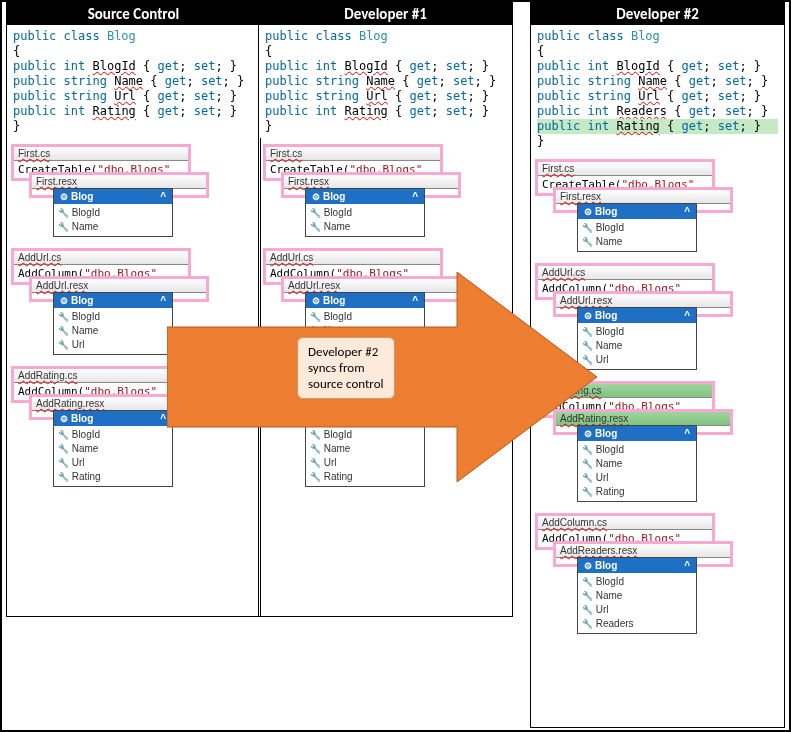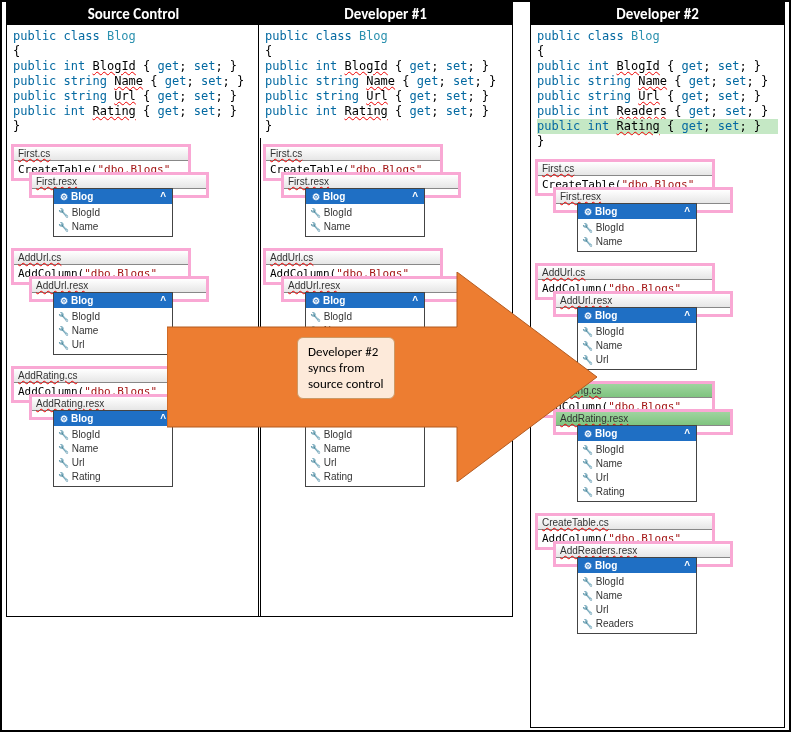--- a/index.html
+++ b/index.html
@@ -258,21 +258,21 @@
       <div class="panel-body">
               <div class="panel-row">BlogId</div>
               <div class="panel-row">Name</div>
               <div class="panel-row">Url</div>
               <div class="panel-row">Rating</div>
             </div>
     </div>
   </div>
   <div class="stack" style="height:122px;">
     <div class="win" style="left:0; top:0; width:180px;">
-      <div class="win-title "><span class="squig">CreateTable.cs</span></div>
+      <div class="win-title "><span class="squig">AddColumn.cs</span></div>
       <div class="win-body">AddColumn(<span class="str squig">"dbo.Blogs"</span></div>
     </div>
     <div class="win" style="left:18px; top:28px; width:180px;">
       <div class="win-title "><span class="squig">AddReaders.resx</span></div>
       <div class="win-body" style="height:6px;"></div>
     </div>
     <div class="panel" style="left:42px; top:44px; width:120px;">
       <div class="panel-head">
         <span><span class="icon-sm"></span>Blog</span>
         <span class="chev">^</span>

